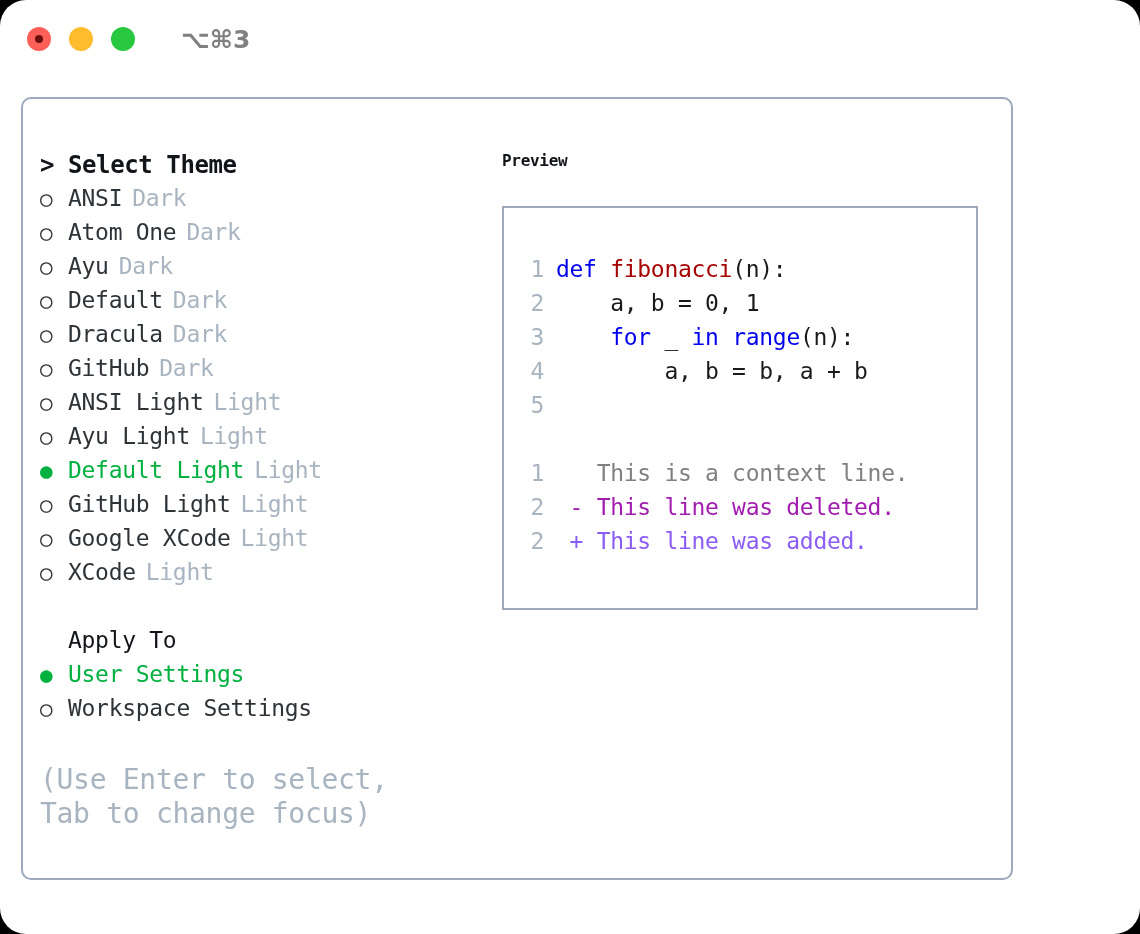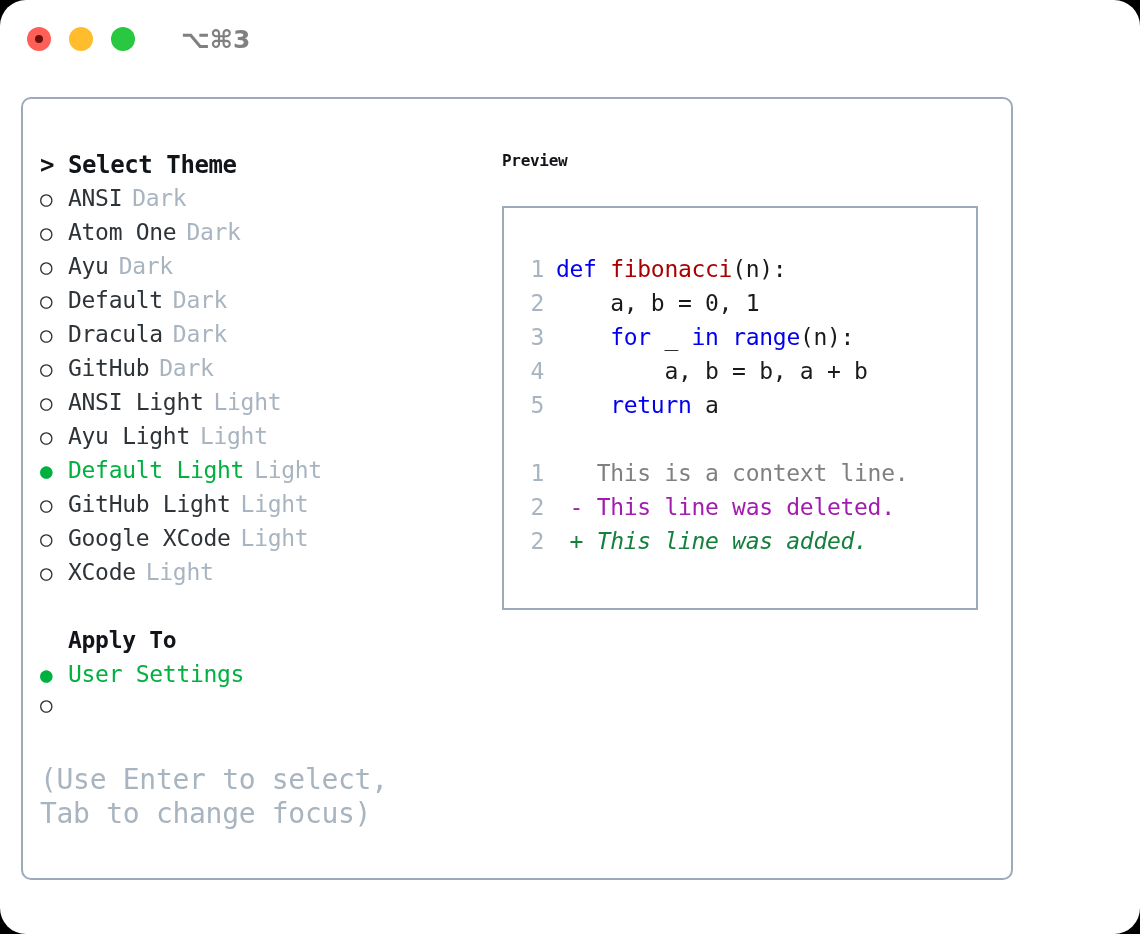--- a/index.html
+++ b/index.html
@@ -132,21 +132,21 @@
     margin-left: 10px;
   }
 
   .spacer-row { height: 34px; }
 
   .subheading {
     display: flex;
     align-items: baseline;
     height: 34px;
     font-size: 23px;
-    font-weight: bold;
+    font-weight: normal;
     color: #111419;
     letter-spacing: -0.3px;
   }
   .subheading .marker { width: 28px; flex: 0 0 28px; }
 
   .hint {
     margin-top: 34px;
     font-size: 28px;
     color: #a8b4c0;
     line-height: 34px;
@@ -192,21 +192,21 @@
     color: #a8b4c0;
     margin-right: 12px;
   }
   .blank-line { height: 34px; }
 
   .tok-kw   { color: #0000ee; }
   .tok-fn   { color: #a80000; }
   .tok-plain{ color: #1a1a1a; }
   .tok-ctx  { color: #808080; }
   .tok-del  { color: #a21caf; }
-  .tok-add  { color: #15803d; font-style: italic; }
+  .tok-add  { color: #8b5cf6; }
 </style>
 </head>
 <body>
 
 <div class="window">
 
   <div class="titlebar">
     <div class="traffic">
       <span class="dot red"></span>
       <span class="dot amber"></span>
@@ -242,35 +242,35 @@
 
         <div class="spacer-row"></div>
 
         <div class="subheading">
           <span class="marker"></span>
           <span>Apply To</span>
         </div>
 
         <div id="apply-to-list">
             <div class="opt-row selected"><span class="bullet">●</span><span class="opt-label">User Settings</span></div>
-            <div class="opt-row"><span class="bullet">○</span></div>
+            <div class="opt-row"><span class="bullet">○</span><span class="opt-label">Workspace Settings</span></div>
           </div>
 
         <div class="hint">(Use Enter to select, Tab to change focus)</div>
       </div>
 
       <div class="right-col">
         <div class="preview-title">Preview</div>
         <div class="preview-box">
           <div id="code-block">
               <div class="code-line"><span class="lineno">1</span><span><span class="tok-kw">def </span><span class="tok-fn">fibonacci</span><span class="tok-plain">(n):</span></span></div>
               <div class="code-line"><span class="lineno">2</span><span><span class="tok-plain">    a, b = 0, 1</span></span></div>
               <div class="code-line"><span class="lineno">3</span><span><span class="tok-plain">    </span><span class="tok-kw">for</span><span class="tok-plain"> _ </span><span class="tok-kw">in</span><span class="tok-plain"> </span><span class="tok-kw">range</span><span class="tok-plain">(n):</span></span></div>
               <div class="code-line"><span class="lineno">4</span><span><span class="tok-plain">        a, b = b, a + b</span></span></div>
-              <div class="code-line"><span class="lineno">5</span><span><span class="tok-plain">    </span><span class="tok-kw">return</span><span class="tok-plain"> a</span></span></div>
+              <div class="code-line"><span class="lineno">5</span></div>
             </div>
           <div class="blank-line"></div>
           <div id="diff-block">
               <div class="code-line"><span class="lineno">1</span><span><span class="tok-ctx">   This is a context line.</span></span></div>
               <div class="code-line"><span class="lineno">2</span><span><span class="tok-del"> - This line was deleted.</span></span></div>
               <div class="code-line"><span class="lineno">2</span><span><span class="tok-add"> + This line was added.</span></span></div>
             </div>
         </div>
       </div>
 

